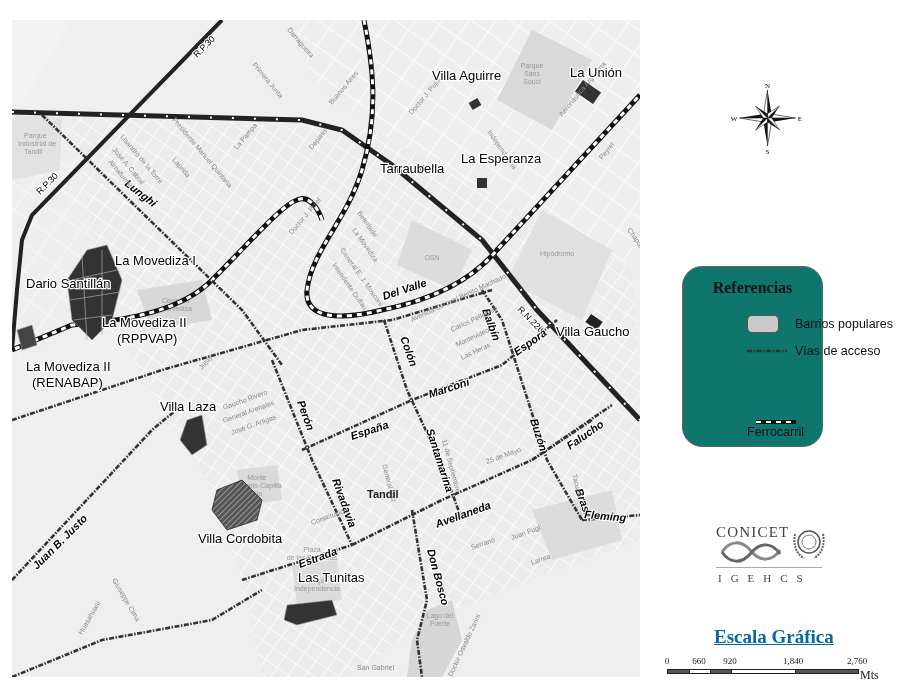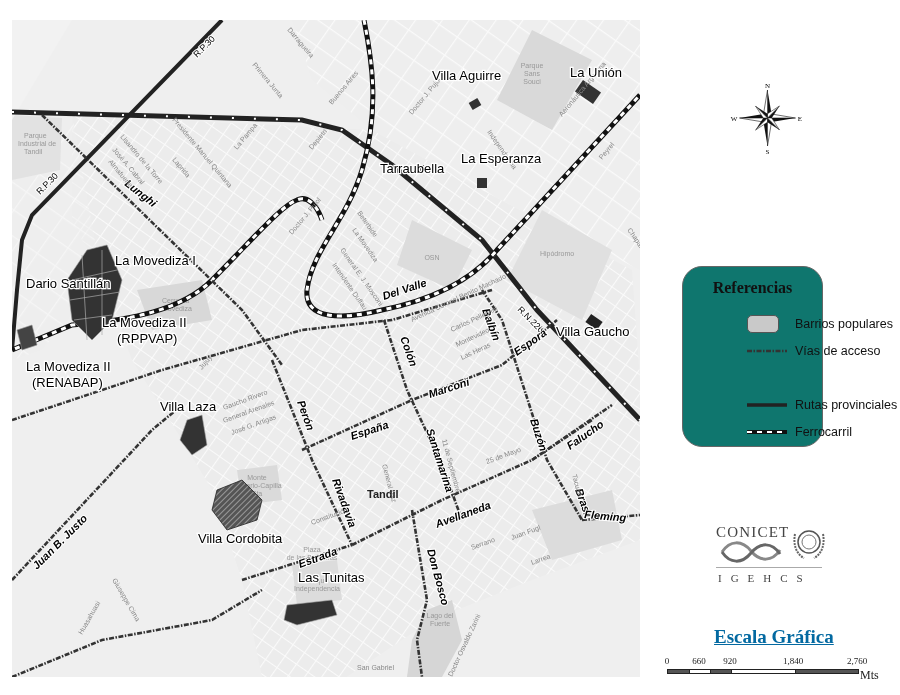--- a/index.html
+++ b/index.html
@@ -254,29 +254,21 @@
     <span class="txt">Barrios populares</span>
   </div>
   <div class="row" style="top:71px;">
     <div class="sym">
         <svg width="40" height="6">
           <line x1="0" y1="3" x2="40" y2="3" stroke="#333" stroke-width="2.5" stroke-dasharray="5 1.5 1.5 1.5"></line>
         </svg>
       </div>
     <span class="txt">Vías de acceso</span>
   </div>
-  <div class="row" style="top:125px;">
-    <div class="sym">
-        <svg width="40" height="6">
-          <line x1="0" y1="3" x2="40" y2="3" stroke="#222" stroke-width="3.5"></line>
-        </svg>
-      </div>
-    <span class="txt">Rutas provinciales</span>
-  </div>
-  <div class="row" style="top:152px;">
+  <div class="row" style="top:152px;flex-direction:column;">
     <div class="sym">
         <svg width="40" height="6">
           <line x1="0" y1="3" x2="40" y2="3" stroke="#111" stroke-width="4"></line>
           <line x1="0" y1="3" x2="40" y2="3" stroke="#fff" stroke-width="2.2" stroke-dasharray="5 5"></line>
         </svg>
       </div>
     <span class="txt">Ferrocarril</span>
   </div>
 </div>
 

